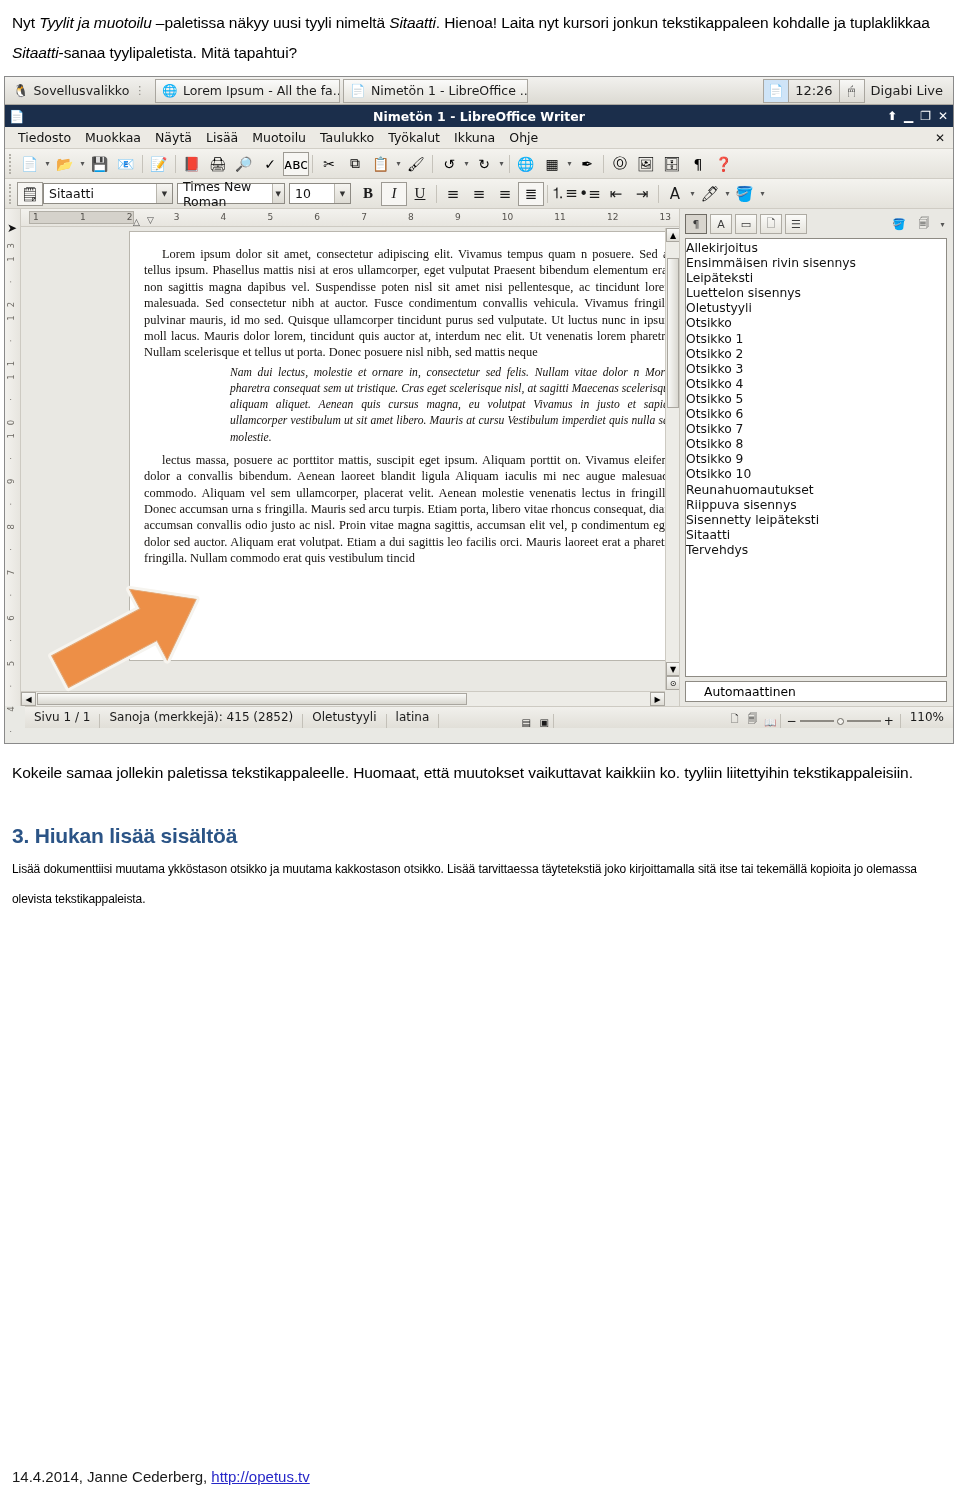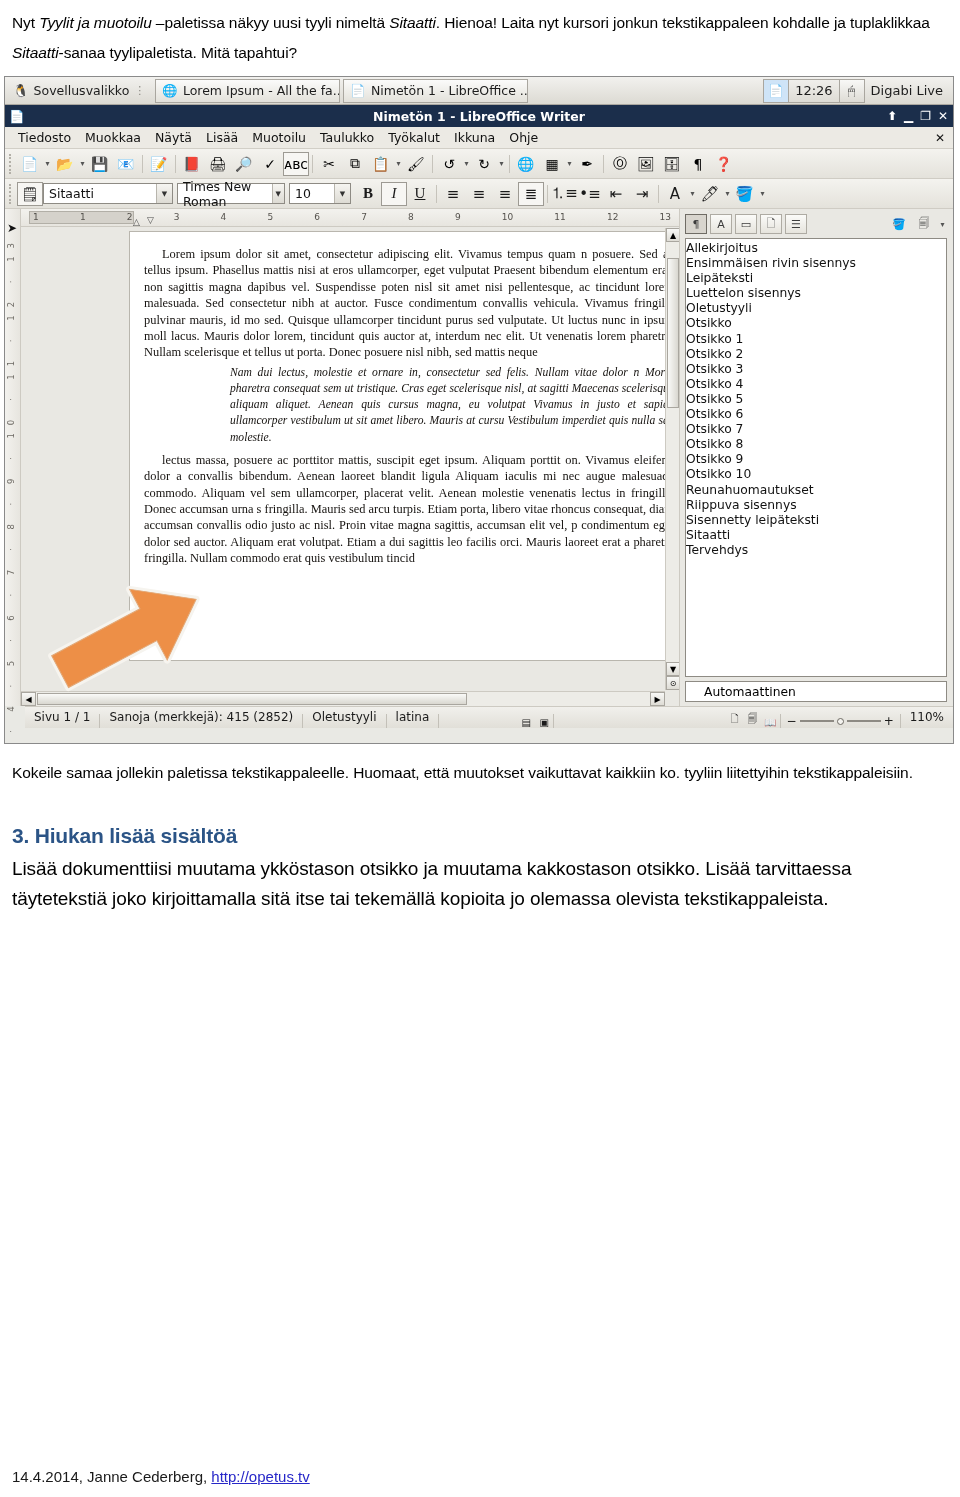--- a/index.html
+++ b/index.html
@@ -30,21 +30,21 @@
 
   .sec-head {
     margin: 36px 0 6px 12px;
     font-size: 21px;
     font-weight: bold;
     color: #2b5486;
     letter-spacing: -0.2px;
   }
   .sec-body {
     padding: 0 12px 0 12px;
-    font-size: 19px;
+    font-size: 12px;
     line-height: 30px;
     letter-spacing: -0.1px;
   }
 
   .footer {
     position: absolute;
     left: 12px; bottom: 12px;
     font-size: 15px;
     color: #1a1a1a;
   }

